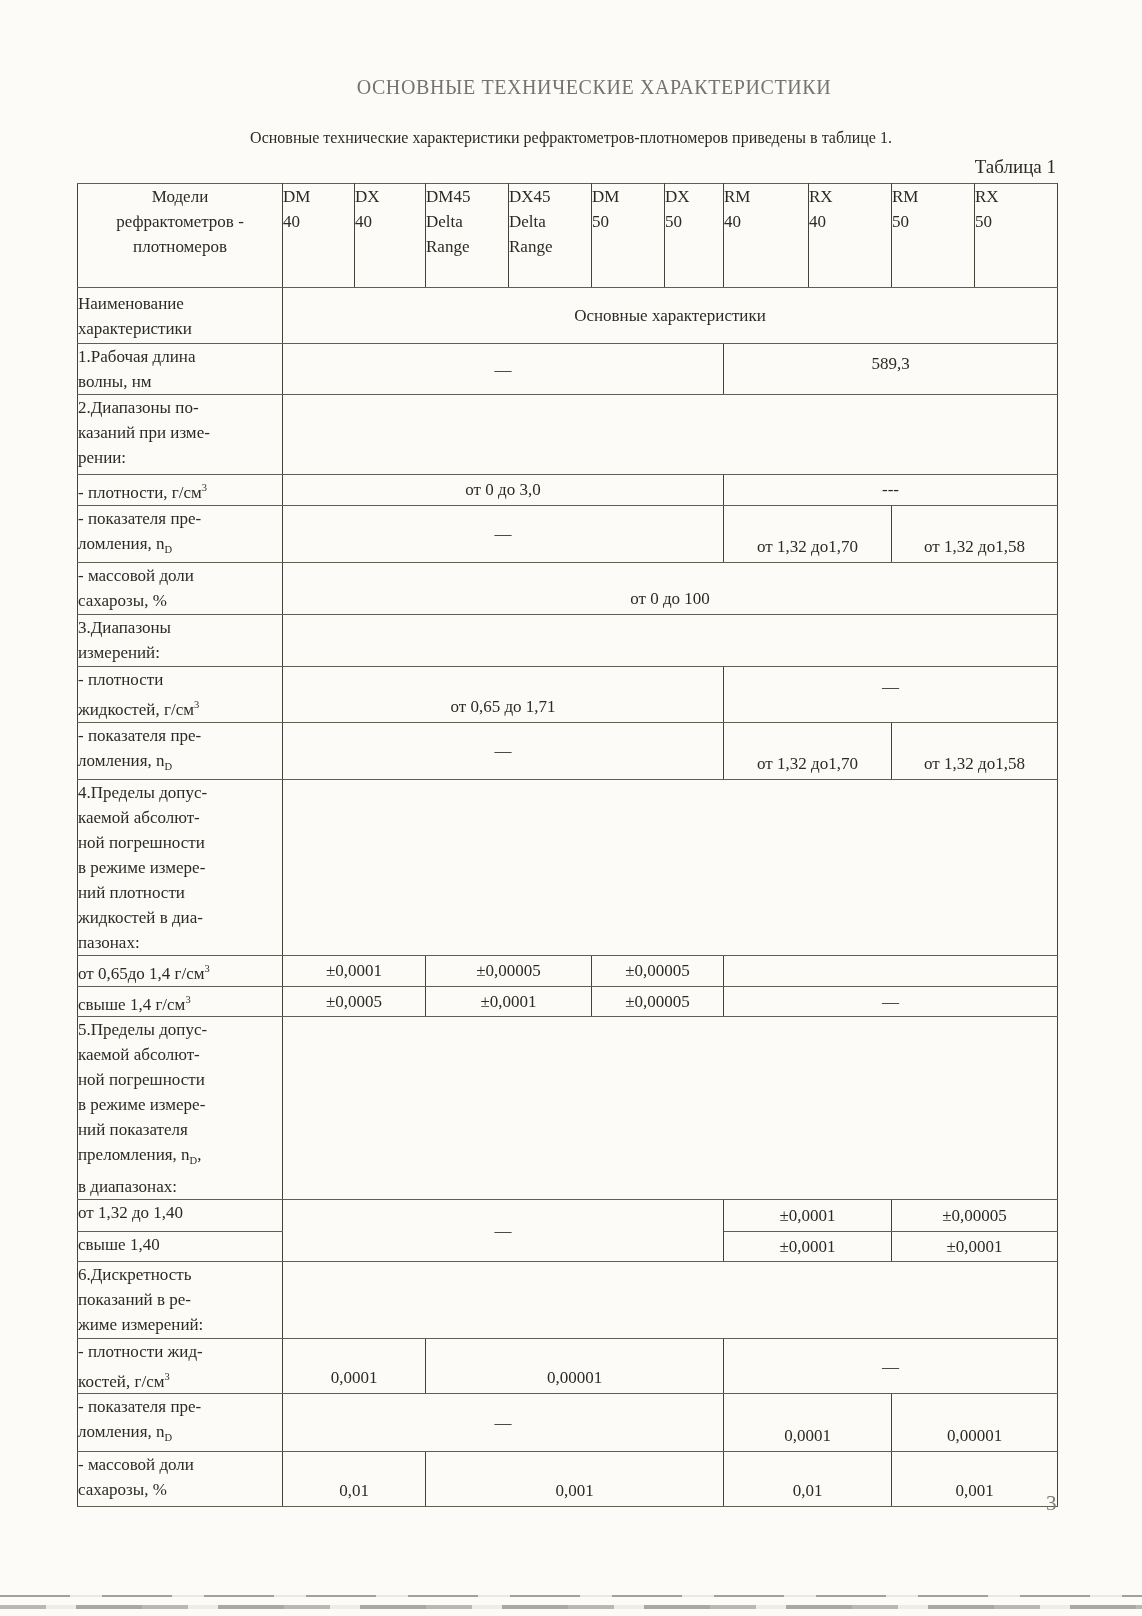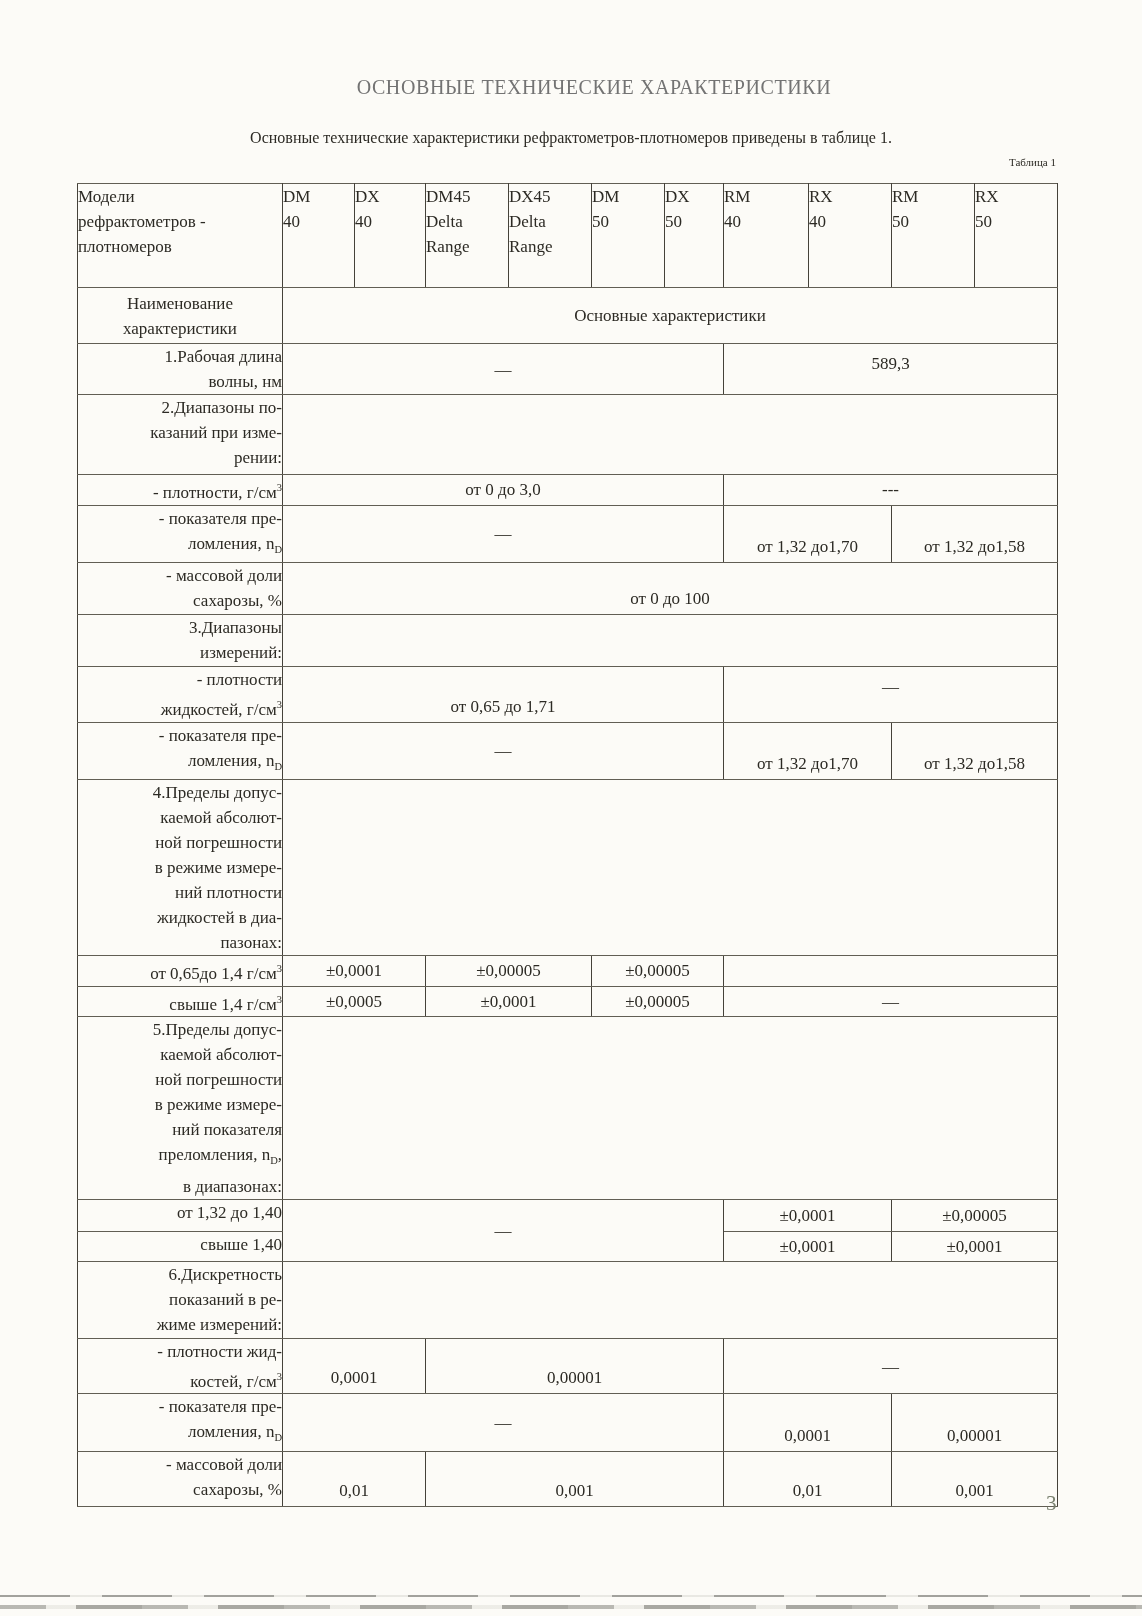--- a/index.html
+++ b/index.html
@@ -14,51 +14,51 @@
     text-align:center;font-size:20px;letter-spacing:.6px;
     color:#737373;
     padding-left:23px;
   }
   .intro-text{
     position:absolute;top:129px;left:0;width:100%;
     text-align:center;font-size:16px;
   }
   .table-caption{
     position:absolute;top:156px;right:86px;
-    font-size:11px;
+    font-size:19px;
     margin-left:44px;
   }
   table.spec{
     position:absolute;top:183px;left:77px;width:980px;
     border-collapse:collapse;table-layout:fixed;
     border:1.6px solid #4a473f;
   }
   table.spec td{
     border-left:1px solid #45423a;
     border-right:1px solid #45423a;
     border-top:1px solid #615e54;
     border-bottom:1px solid #615e54;
     font-size:17px;line-height:25px;
     padding:0;color:#2c2a24;
     word-wrap:break-word;
   }
   td.lbl{
-    text-align:right;vertical-align:top;
+    text-align:left;vertical-align:top;
     padding:2px 4px 2px 9px;
   }
   td.val{text-align:center;vertical-align:middle;}
   td.val.bottom{vertical-align:bottom;padding-bottom:3px;}
   td.val.top{vertical-align:top;padding-top:7px;}
   td.mlabel{
-    text-align:left;vertical-align:top;padding-top:10px;
+    text-align:center;vertical-align:top;padding-top:10px;
   }
   td.model{
     vertical-align:top;padding-top:24px;
   }
-  td.nlabel{text-align:center;vertical-align:middle;}
+  td.nlabel{vertical-align:middle;}
   td.vlabel{text-align:center;vertical-align:middle;}
   sup{font-size:.62em;}
   sub{font-size:.62em;}
   .page-number{
     position:absolute;left:1046px;top:1491px;
     font-size:21px;color:#79806f;
   }
   .scan-line{position:absolute;left:0;width:1142px;}
   .scan-line-a{
     top:1595px;height:2px;

